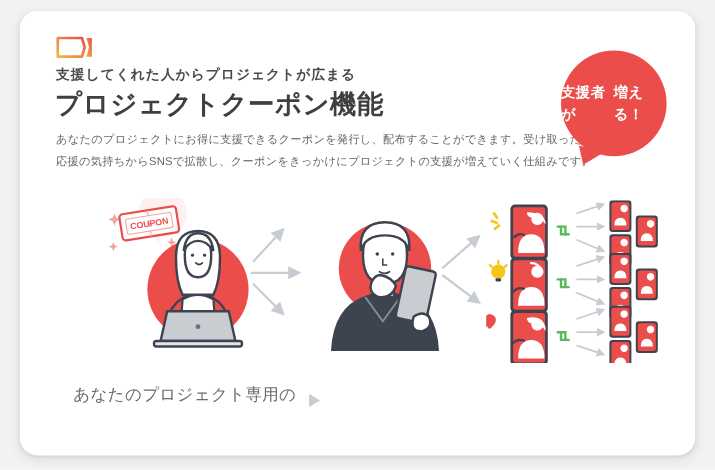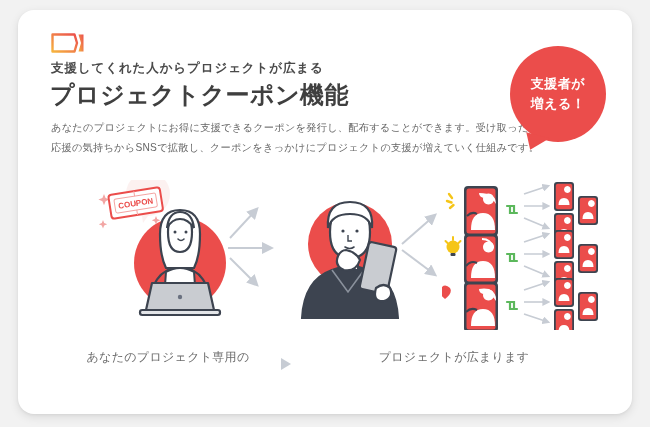--- a/index.html
+++ b/index.html
@@ -49,35 +49,35 @@
   #badge .tail{
     position:absolute;left:14px;bottom:-9px;
     width:0;height:0;
     border-left:8px solid transparent;
     border-right:16px solid transparent;
     border-top:16px solid #eb4d4b;
     transform:rotate(14deg);
   }
   #badge .btxt{
     position:absolute;inset:0;
-    display:flex;flex-direction:column;
+    display:flex;flex-direction:row;
     align-items:center;justify-content:center;
     color:#fff;font-size:13px;font-weight:bold;
     line-height:1.55;letter-spacing:.5px;
   }
 
   
   #band{position:absolute;left:0;top:166px;width:614px;height:155px;}
 
   .scene{position:absolute;}
 
   
   .caption{
     position:absolute;text-align:center;
-    font-size:12px;color:#6b6b6b;line-height:1.85;
+    font-size:15px;color:#6b6b6b;line-height:1.85;
     letter-spacing:.3px;
   }
   .caption div{white-space:nowrap;}
   #cap-left{left:40px;top:336px;width:220px;}
   #cap-right{left:296px;top:336px;width:280px;}
   #cap-arrow{
     position:absolute;left:263px;top:348px;
     width:0;height:0;
     border-top:6px solid transparent;
     border-bottom:6px solid transparent;
@@ -311,16 +311,15 @@
           <use href="#smallphone"></use>
         </g>
     </svg>
   </div>
 
   <div id="cap-left" class="caption">
     <div>あなたのプロジェクト専用の</div>
   </div>
   <div id="cap-arrow"></div>
   <div id="cap-right" class="caption">
-    <div>プロジェクトが広まります</div>
   </div>
 
 </div>
 
 </body></html>

